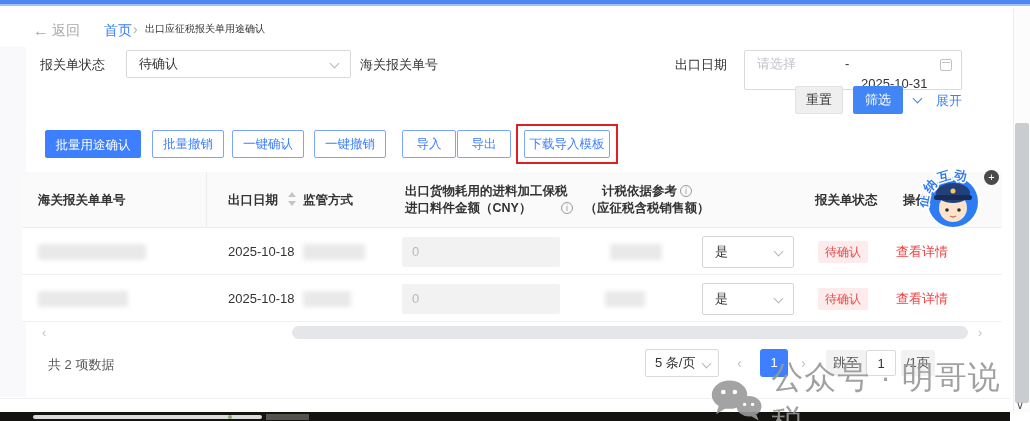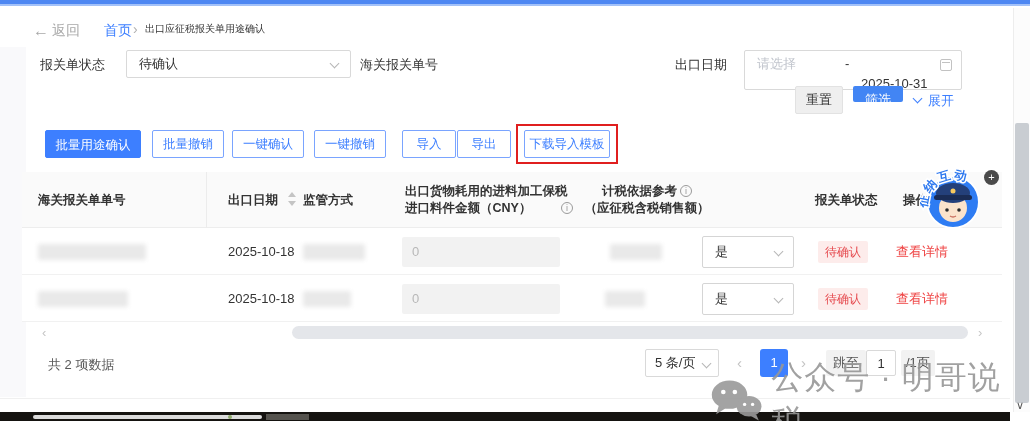--- a/index.html
+++ b/index.html
@@ -37,23 +37,23 @@
   .date-end { position:absolute; left:116px; top:0; color:#333;margin-top:20px; }
 
   .chev { position:absolute; width:7px; height:7px; border-right:1.5px solid #b6b6b6; border-bottom:1.5px solid #b6b6b6; transform:rotate(45deg); }
   .chev.blue { border-color:#3d7fff; }
 
   .cal-icon { position:absolute; right:9px; top:8px; width:12px; height:12px; border:1.3px solid #c2c2c2; border-radius:2px; }
   .cal-icon::before { content:""; position:absolute; left:1px; right:1px; top:2px; height:1.3px; background:#c2c2c2; }
 
   
   .btn-reset { left:795px; top:86px; width:48px; height:28px; background:#efefef; border:1px solid #e2e2e2; border-radius:2px; text-align:center; line-height:26px; color:#333; font-size:13px; }
-  .btn-apply { left:853px; top:86px; width:50px; height:16px; background:#4285f4; border-radius:2px; text-align:center; line-height:28px; color:#fff; font-size:13px; }
+  .btn-apply { left:853px; top:86px; width:50px; height:28px; background:#4285f4; border-radius:2px; text-align:center; line-height:28px; color:#fff; font-size:13px; }
   .expand-link { left:914px; top:92px; color:#3d7fff; font-size:13px; }
-  .expand-link .txt { margin-left:14px; }
+  .expand-link .txt { margin-left:22px; }
 
   
   .tbtn { top:130px; height:28px; border:1px solid #7aa4ff; border-radius:2px; background:#fff; color:#3d7fff; font-size:12.5px; text-align:center; line-height:26px; }
   .tbtn.primary { background:#3d7fff; border-color:#3d7fff; color:#fff; line-height:28px; }
   .red-annot { left:516px; top:124px; width:102px; height:40px; border:2px solid #e01f1f; }
 
   
   .thead { left:22px; top:172px; width:980px; height:56px; background:#fafafa; border-bottom:1px solid #ededed; }
   .th { position:absolute; font-weight:bold; font-size:12.5px; color:#333; }
   .col-div { left:206px; top:172px; width:1px; height:150px; background:#ececec; }

